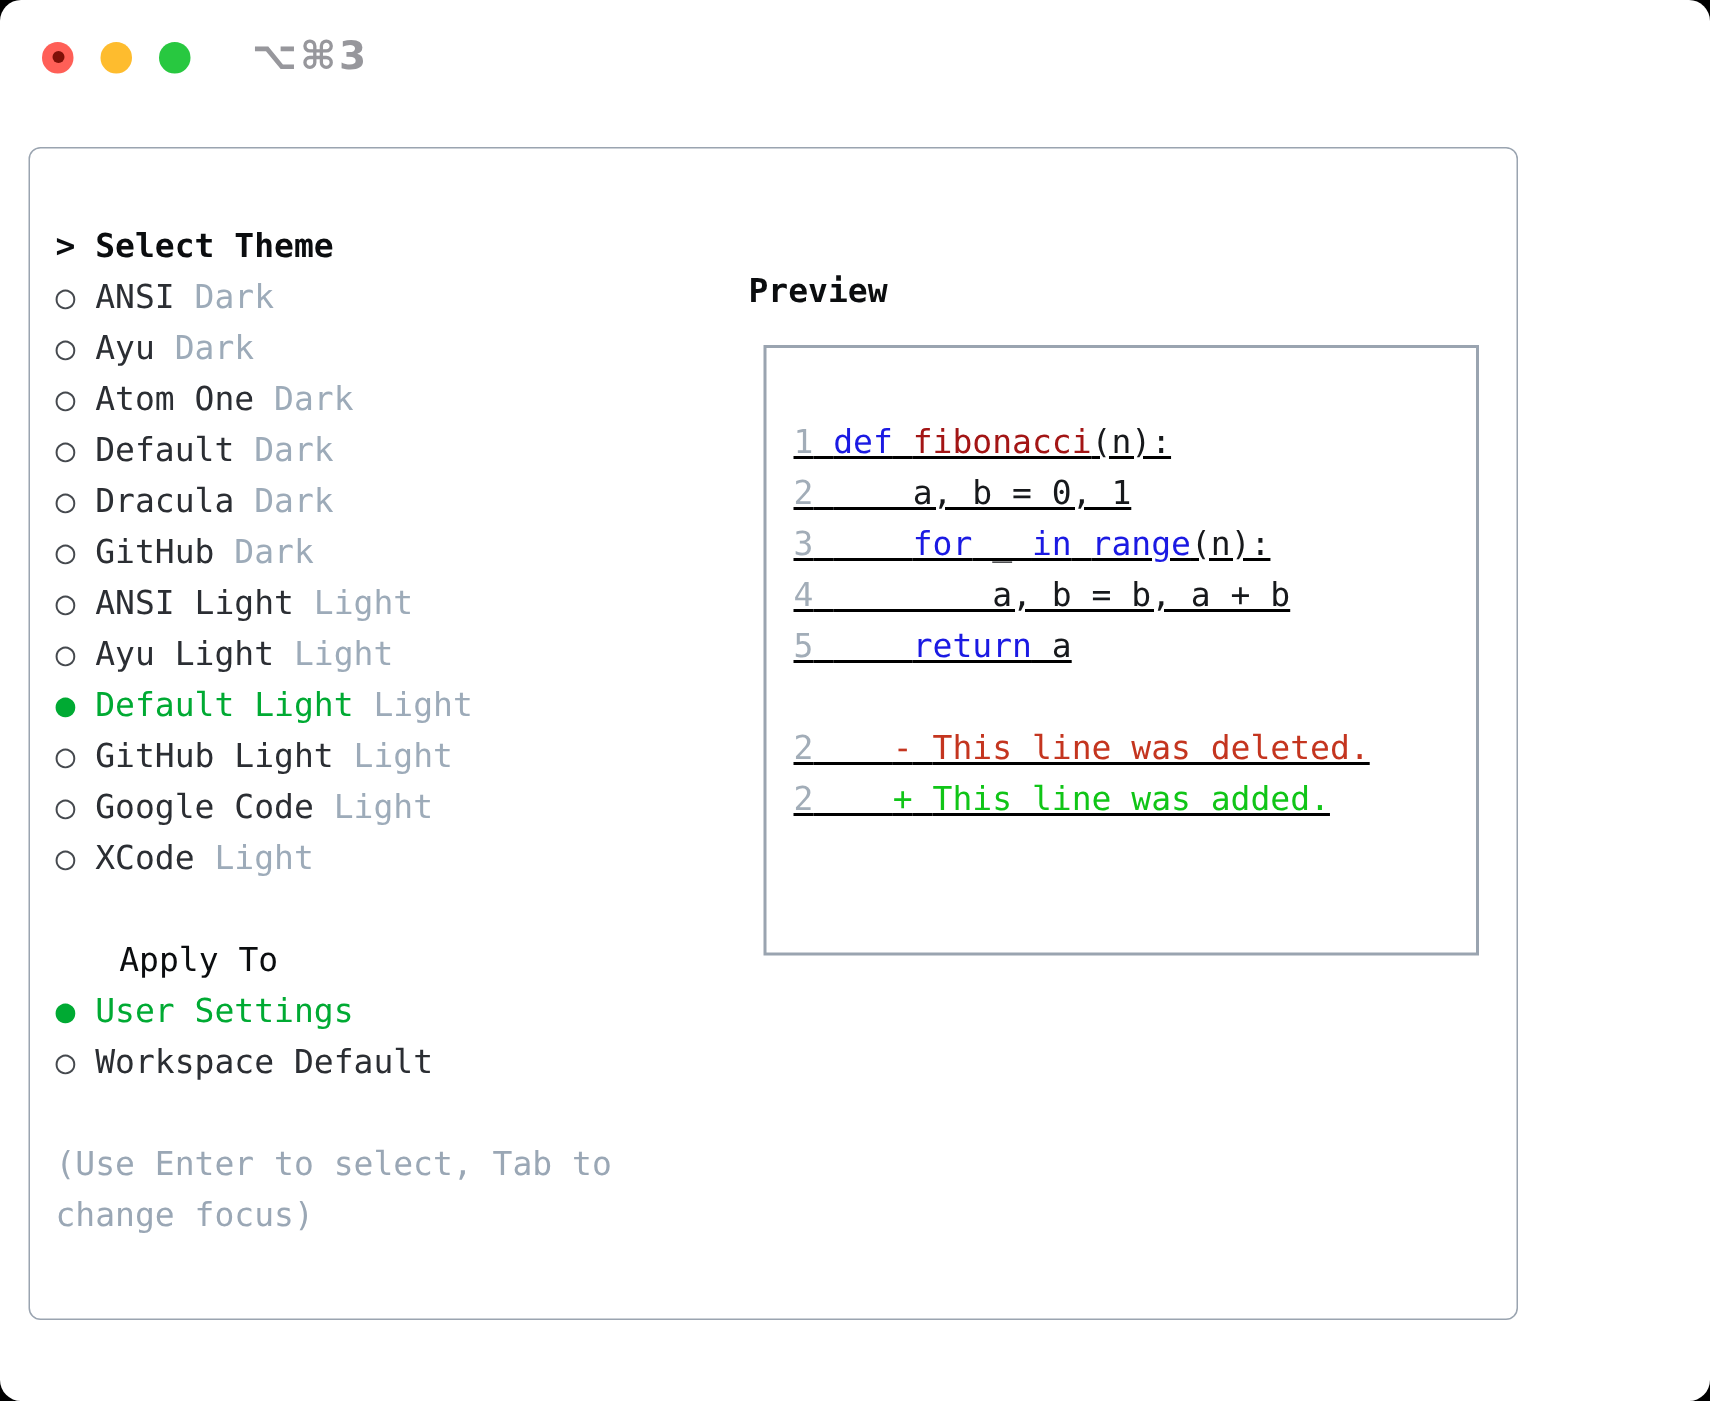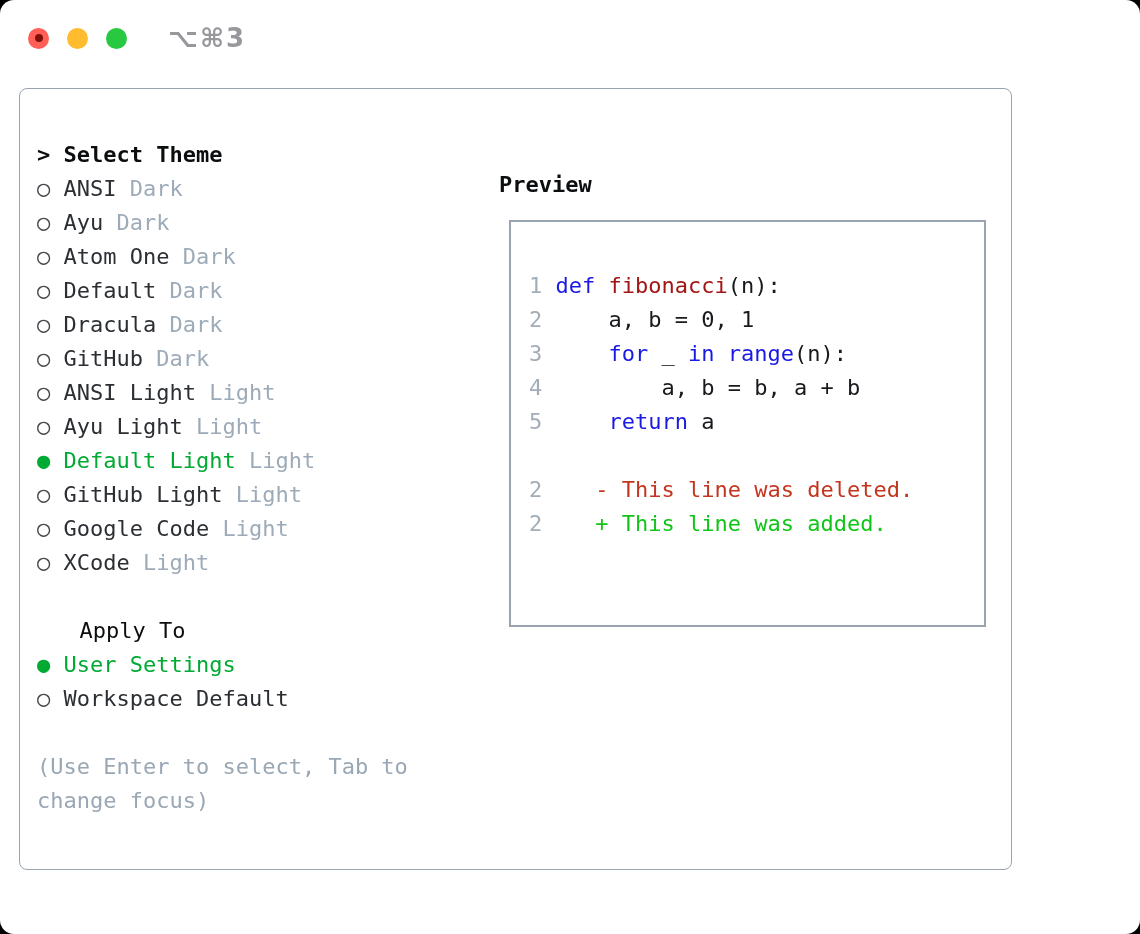--- a/index.html
+++ b/index.html
@@ -26,21 +26,21 @@
     margin: -4px 0 0 -4px; border-radius: 50%; background: #7f1008;
   }
   .win-title {
     margin-left: 41px;
     font-family: "DejaVu Sans", sans-serif;
     font-weight: 600; font-size: 26px; letter-spacing: 2px;
     color: var(--titlebar_gray, #97979c);
   }
   
   .card {
-    position: absolute; left: 19px; top: 88px;
+    position: absolute; left: 19px; top: 98px;
     width: 993px; height: 782px;
     border: 1.5px solid var(--border_gray, #9aa4b0);
     border-radius: 8px; background: #fff; box-sizing: border-box;
   }
   .left-panel  { position: absolute; left: 17px; top: 49px; }
   .right-panel { position: absolute; left: 479px; top: 49px; }
   .row {
     white-space: pre; font-size: 22px; line-height: 34px; height: 34px;
     color: var(--name_dark, #2b2e33);
   }
@@ -55,21 +55,21 @@
   .hint { color: var(--hint_gray, #9aa7b5); }
   
   .preview-label {
     white-space: pre; font-size: 22px; line-height: 34px; height: 34px;
     font-weight: 700; color: var(--header_black, #0b0d0f); margin-top: 30px;
   }
   .preview-box {
     margin-left: 10px; margin-top: 18px;
     width: 477px; height: 407px; box-sizing: border-box;
     border: 2px solid var(--border_gray, #9aa4b0);
-    padding: 47px 0 0 18px; background: #fff;
+    padding: 47px 0 0 18px; background: #fff; text-decoration: underline;
   }
   .pline { white-space: pre; font-size: 22px; line-height: 34px; height: 34px; }
   .gut       { color: var(--gutter_gray, #a2adb8); }
   .c-keyword  { color: var(--keyword_blue, #1b1ae3); }
   .c-function { color: var(--function_red, #a31515); }
   .c-plain    { color: var(--plain_code, #17191c); }
   .d-context  { color: var(--context_gray, #8a939b); }
   .d-deleted  { color: var(--deleted_red, #c4351f); }
   .d-added    { color: var(--added_green, #10c517); }
 </style>

